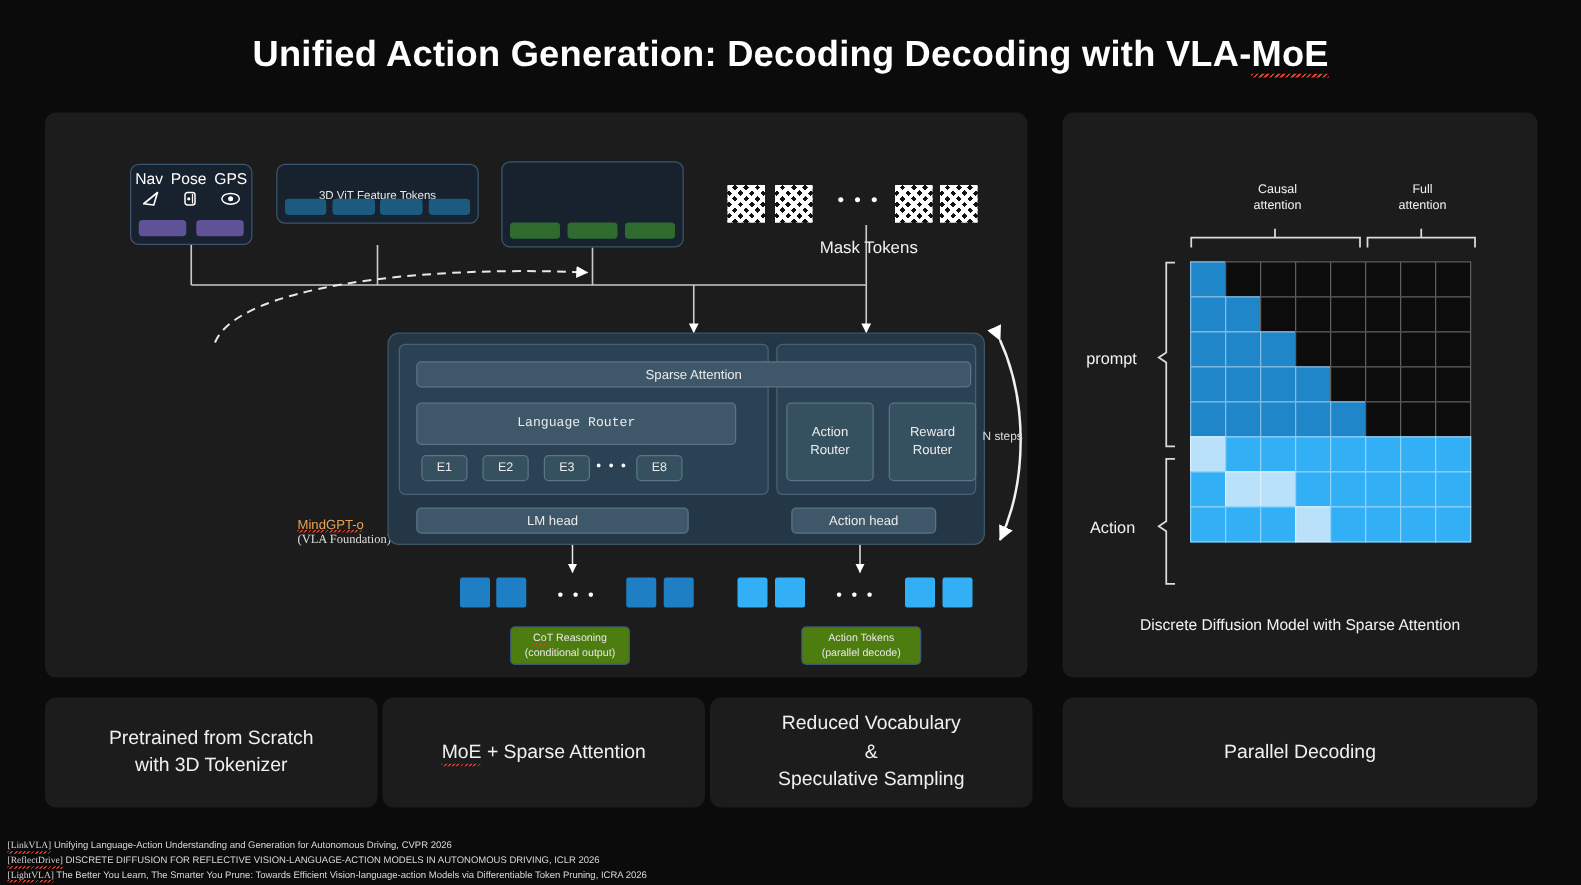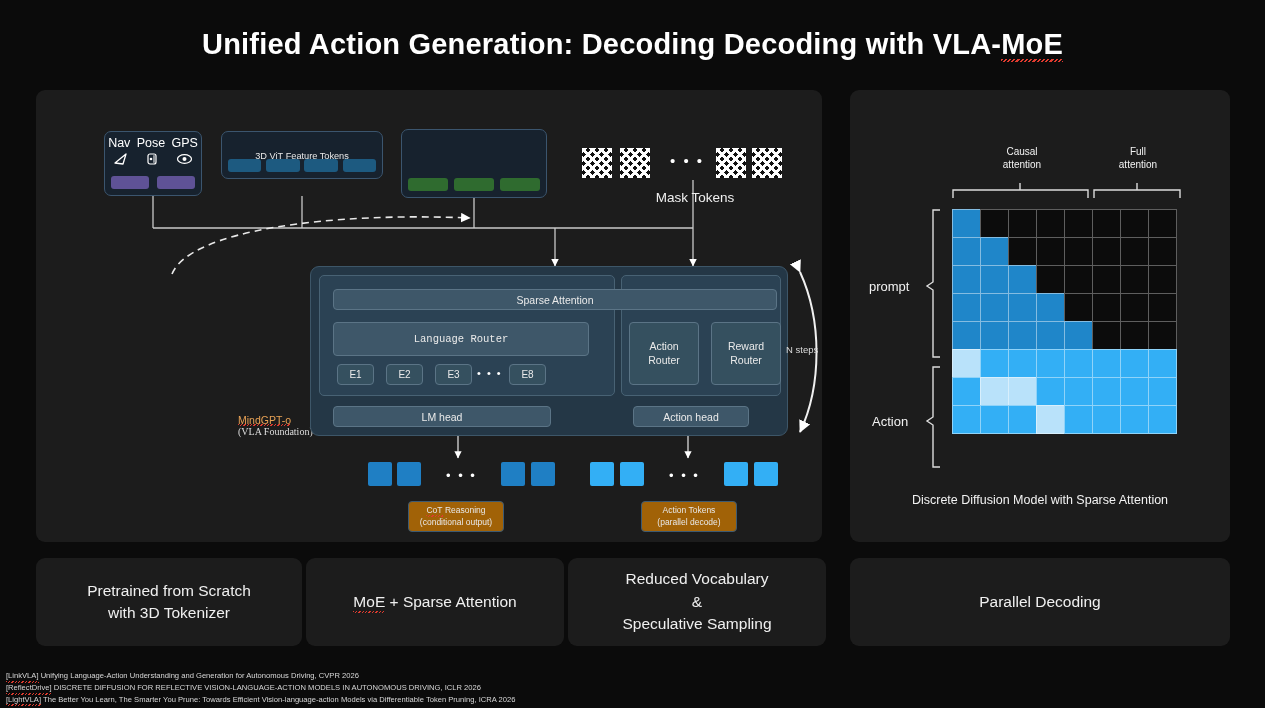--- a/index.html
+++ b/index.html
@@ -116,42 +116,42 @@
                   font-size:9.5px; white-space:nowrap; }
 
   
   #mindgpt { position:absolute; left:238px; top:414px; }
   #mindgpt .m1 { color:#e8a255; font-size:10.5px; }
   #mindgpt .m2 { color:#dedede; font-size:10px;font-family:Liberation Serif, serif; }
 
   
   .out-tok { position:absolute; width:24px; height:24px; border-radius:2px; }
   .out-dots{ position:absolute; color:#fff; font-size:13px; letter-spacing:2px; }
-  .outcap { position:absolute; background:#a16207; border:1px solid #3d5a72;
+  .outcap { position:absolute; background:#4d7c0f; border:1px solid #3d5a72;
             border-radius:4px; color:#e8e8e8; font-size:8.5px;
             text-align:center; line-height:1.4;
             display:flex; flex-direction:column; align-items:center;
             justify-content:center; }
   #outcap0 { left:408px; top:501px; width:96px; height:31px; }
   #outcap1 { left:641px; top:501px; width:96px; height:31px; }
 
   
   #matrix { position:absolute; left:952px; top:209px; }
   .mrow { display:flex; }
   .mcell { width:29px; height:29px; border:1px solid #5e5e5e; margin:-0.5px; }
   .lbl-top { position:absolute; color:#f2f2f2; font-size:10px; text-align:center;
              line-height:1.25; }
   .lbl-side{ position:absolute; color:#f2f2f2; font-size:13px; }
   #matrix-caption { position:absolute; left:850px; top:493px; width:380px;
                     text-align:center; color:#f2f2f2; font-size:12.5px; }
 
   
   #footnotes { position:absolute; left:6px; top:670px; }
   .fn { color:#d8d8d8; font-size:7.6px; line-height:1.55; white-space:nowrap; }
-  .fn .tag { position:relative; display:inline-block; }
+  .fn .tag { position:relative; display:inline-block;font-family:Liberation Serif, serif; }
   .fn .tag::after {
     content:""; position:absolute; left:0; right:0; bottom:-1px; height:2px;
     background-image: repeating-linear-gradient(135deg,#e03b2f 0 1px,transparent 1px 2.4px);
   }
 
   svg.ovl { position:absolute; left:0; top:0; width:1265px; height:708px;
             pointer-events:none; }
 </style>
 </head>
 <body>

